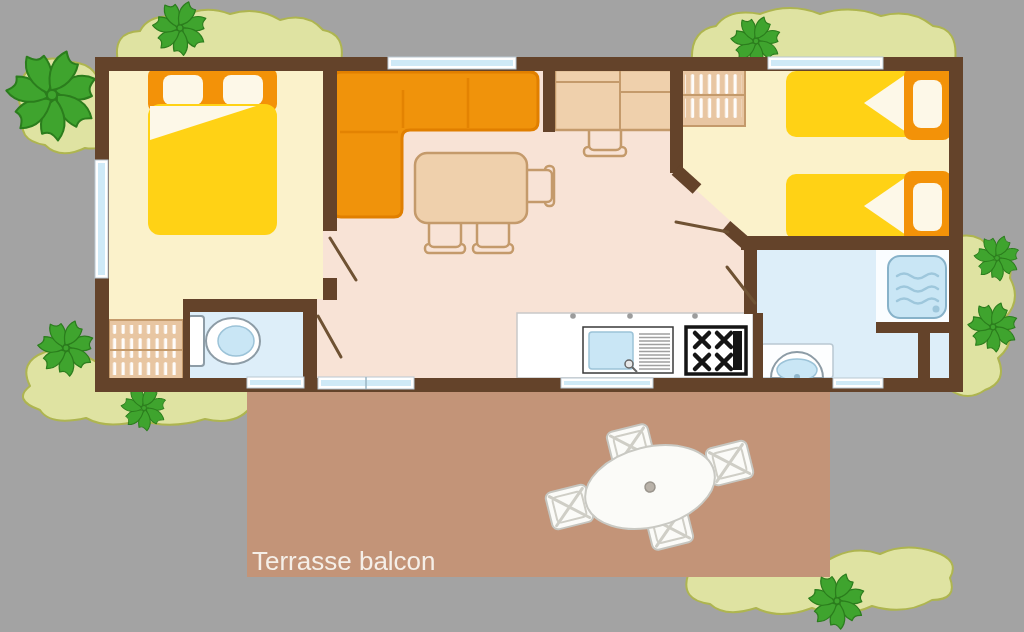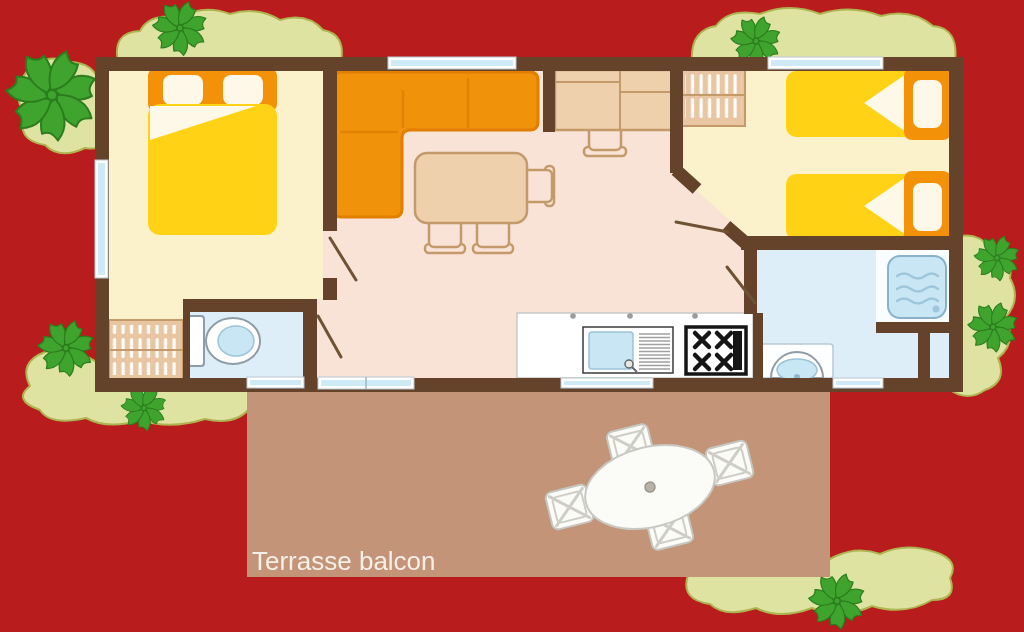--- a/index.html
+++ b/index.html
@@ -1,16 +1,16 @@
 <!DOCTYPE html>
 <html style="--wall: #64432a; --door: #6f5233; --floor_bedroom: #fbf2cb; --floor_living: #f8e3d6; --floor_wet: #ddeef9; --glass: #cfeaf7; --bush: #dfe3a2; --bush_line: #aeb550; --tree: #3fa42e; --tree_line: #2b7d1d; --furn_tan: #efd0ac; --furn_line: #c49a6b; --wardrobe: #e8c6a2; --bed_yellow: #ffd215; --bed_orange: #f39208; --pillow: #fdf8e8; --sofa_dark: #e07f00; --sofa_light: #f0930b; --shower_tray: #c9e6f5; --terrace: #c39478; --terrace_text: #f5efe8;"><head>
 <meta charset="utf-8">
 <style>
   html,body{margin:0;padding:0;background:#ffffff;}
-  .stage{position:relative;width:1024px;height:632px;background:#b91c1c;overflow:hidden;
+  .stage{position:relative;width:1024px;height:632px;background:#a3a3a3;overflow:hidden;
          font-family:"Liberation Sans",sans-serif;text-align:center;}
   svg{display:block;}
   .wall{fill:var(--wall);}
   .wallline{stroke:var(--wall);stroke-width:13;fill:none;}
   .doorleaf{stroke:var(--door);stroke-width:3;stroke-linecap:round;fill:none;}
   .floor-cream{fill:var(--floor_bedroom);}
   .floor-pink{fill:var(--floor_living);}
   .floor-wet{fill:var(--floor_wet);}
   .floor-white{fill:#fafdff;}
   .bush{fill:var(--bush);stroke:var(--bush_line);stroke-width:2;stroke-linejoin:round;}

